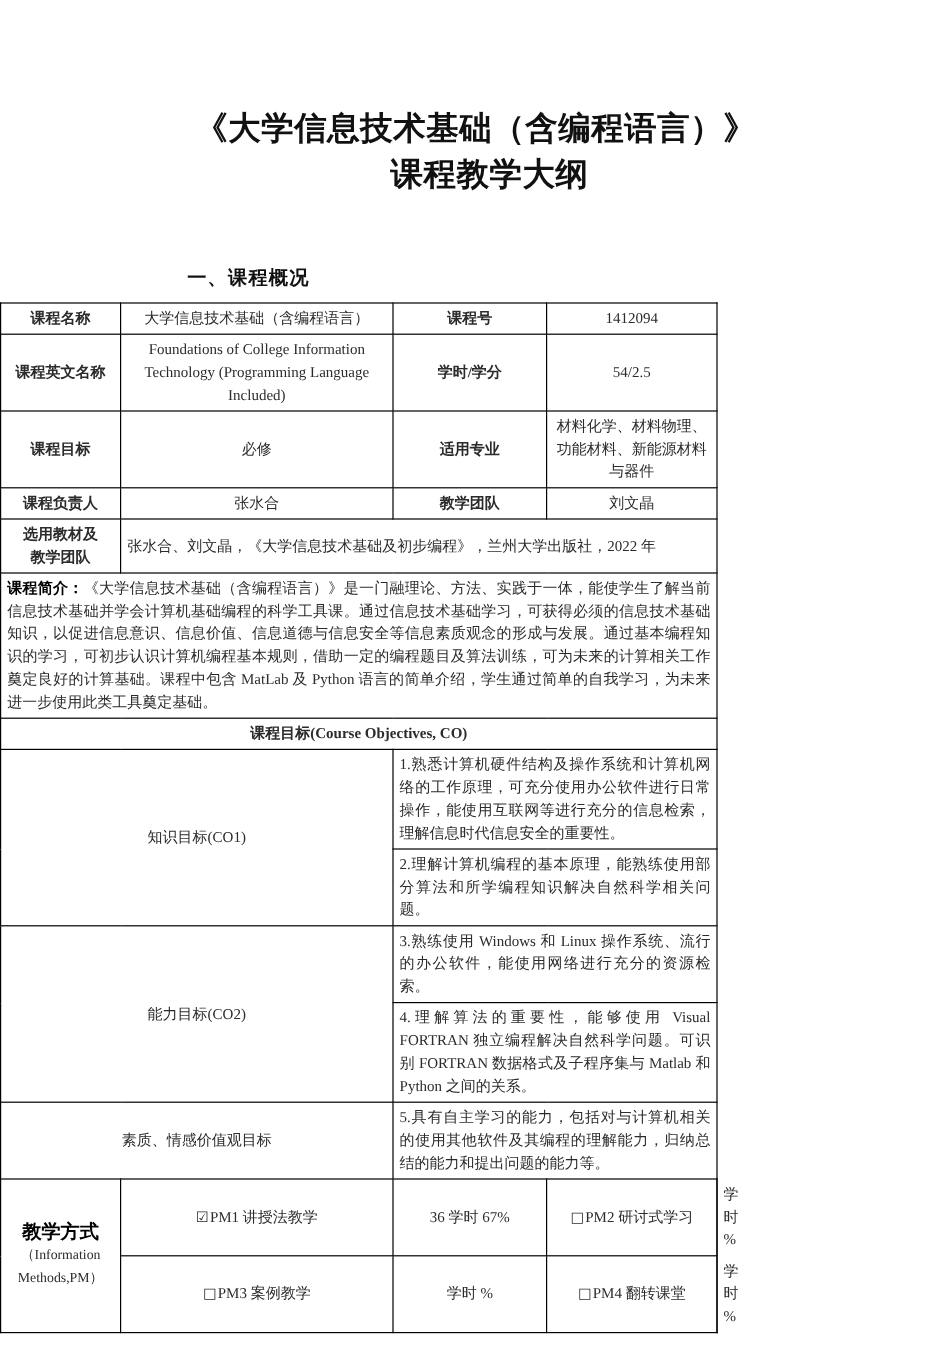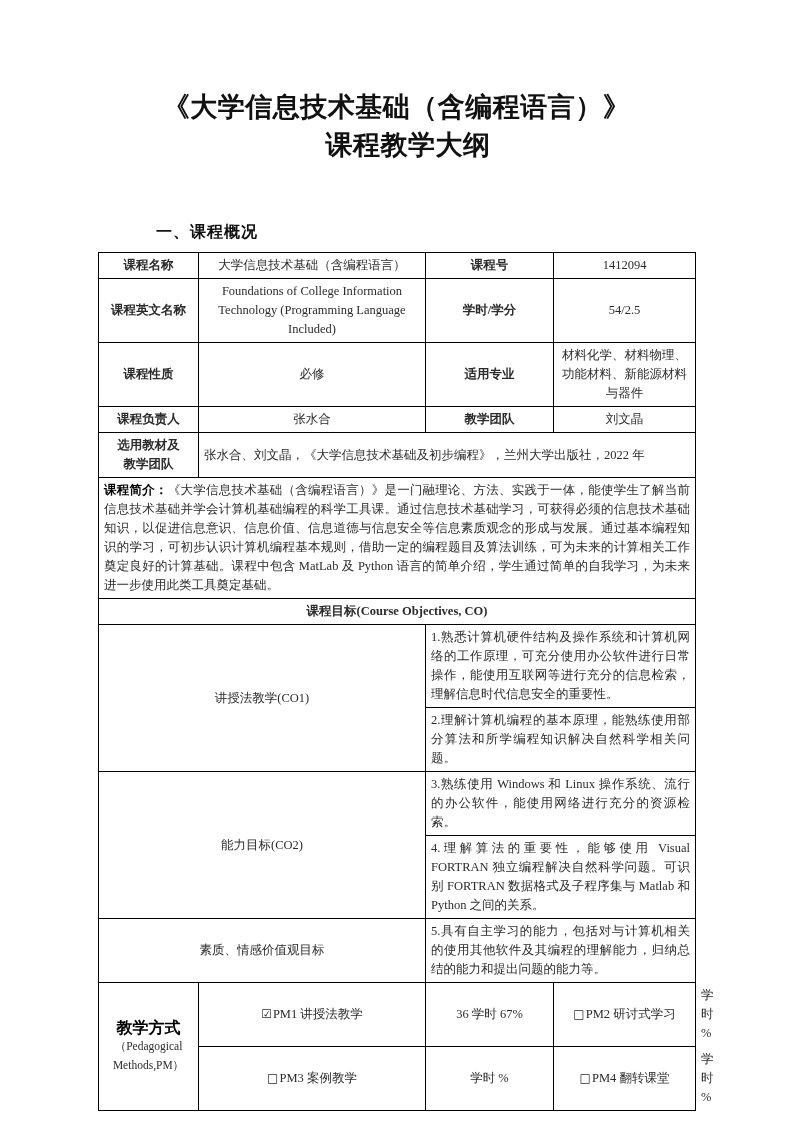--- a/index.html
+++ b/index.html
@@ -36,21 +36,20 @@
     margin: 0;
     padding-top: 58px;
     padding-left: 156px;
     font-size: 16px;
     font-weight: bold;
     color: #111;
     letter-spacing: 1px;
   }
 
   .table-wrap {
-    padding-left: 98px;
     padding-top: 9px;
   }
   table.main {
     border-collapse: collapse;
     width: 597px;
     table-layout: fixed;
   }
   table.main td {
     border: 1px solid #000;
     padding: 3px 5px;
@@ -163,21 +162,21 @@
         </tr>
 
         <tr>
           <td class="lbl">课程英文名称</td>
           <td class="val en">Foundations of College Information Technology (Programming Language Included)</td>
           <td class="lbl">学时/学分</td>
           <td class="val">54/2.5</td>
         </tr>
 
         <tr>
-          <td class="lbl">课程性质</td>
+          <td class="lbl">课程目标</td>
           <td class="val">必修</td>
           <td class="lbl">适用专业</td>
           <td class="val">材料化学、材料物理、功能材料、新能源材料与器件</td>
         </tr>
 
         <tr>
           <td class="lbl">课程负责人</td>
           <td class="val">张水合</td>
           <td class="lbl">教学团队</td>
           <td class="val">刘文晶</td>
@@ -193,21 +192,21 @@
 
         <tr>
           <td class="para" colspan="4"><span class="bold-lead">课程简介：</span><span>《大学信息技术基础（含编程语言）》是一门融理论、方法、实践于一体，能使学生了解当前信息技术基础并学会计算机基础编程的科学工具课。通过信息技术基础学习，可获得必须的信息技术基础知识，以促进信息意识、信息价值、信息道德与信息安全等信息素质观念的形成与发展。通过基本编程知识的学习，可初步认识计算机编程基本规则，借助一定的编程题目及算法训练，可为未来的计算相关工作奠定良好的计算基础。课程中包含 MatLab 及 Python 语言的简单介绍，学生通过简单的自我学习，为未来进一步使用此类工具奠定基础。</span></td>
         </tr>
 
         <tr>
           <td class="co-header" colspan="4">课程目标(Course Objectives, CO)</td>
         </tr>
 
         <tr>
-          <td class="obj-label" colspan="2" rowspan="2">讲授法教学(CO1)</td>
+          <td class="obj-label" colspan="2" rowspan="2">知识目标(CO1)</td>
           <td class="obj-text" colspan="2">1.熟悉计算机硬件结构及操作系统和计算机网络的工作原理，可充分使用办公软件进行日常操作，能使用互联网等进行充分的信息检索，理解信息时代信息安全的重要性。</td>
         </tr>
         <tr>
           <td class="obj-text" colspan="2">2.理解计算机编程的基本原理，能熟练使用部分算法和所学编程知识解决自然科学相关问题。</td>
         </tr>
 
         <tr>
           <td class="obj-label" colspan="2" rowspan="2">能力目标(CO2)</td>
           <td class="obj-text" colspan="2">3.熟练使用 Windows 和 Linux 操作系统、流行的办公软件，能使用网络进行充分的资源检索。</td>
         </tr>
@@ -216,21 +215,21 @@
         </tr>
 
         <tr>
           <td class="obj-label" colspan="2">素质、情感价值观目标</td>
           <td class="obj-text" colspan="2">5.具有自主学习的能力，包括对与计算机相关的使用其他软件及其编程的理解能力，归纳总结的能力和提出问题的能力等。</td>
         </tr>
 
         <tr>
           <td class="pm-label" rowspan="2" style="width: 100px;">
             <span class="pm-cn">教学方式</span>
-            <span class="pm-en">（Pedagogical</span>
+            <span class="pm-en">（Information</span>
             <span class="pm-en">Methods,PM）</span>
           </td>
           <td class="pm-item" style="width: 130px;"><span class="cb">☑</span><span>PM1 讲授法教学</span></td>
           <td class="pm-hours" style="width: 95px;">36 学时  67%</td>
           <td class="pm-item" style="width: 130px;"><span class="cb">□</span><span>PM2 研讨式学习</span></td>
           <td class="pm-hours" style="width: 142px;">学时  %</td>
         </tr>
         <tr>
           <td class="pm-item" style="width: 130px;"><span class="cb">□</span><span>PM3 案例教学</span></td>
           <td class="pm-hours" style="width: 95px;">学时  %</td>

